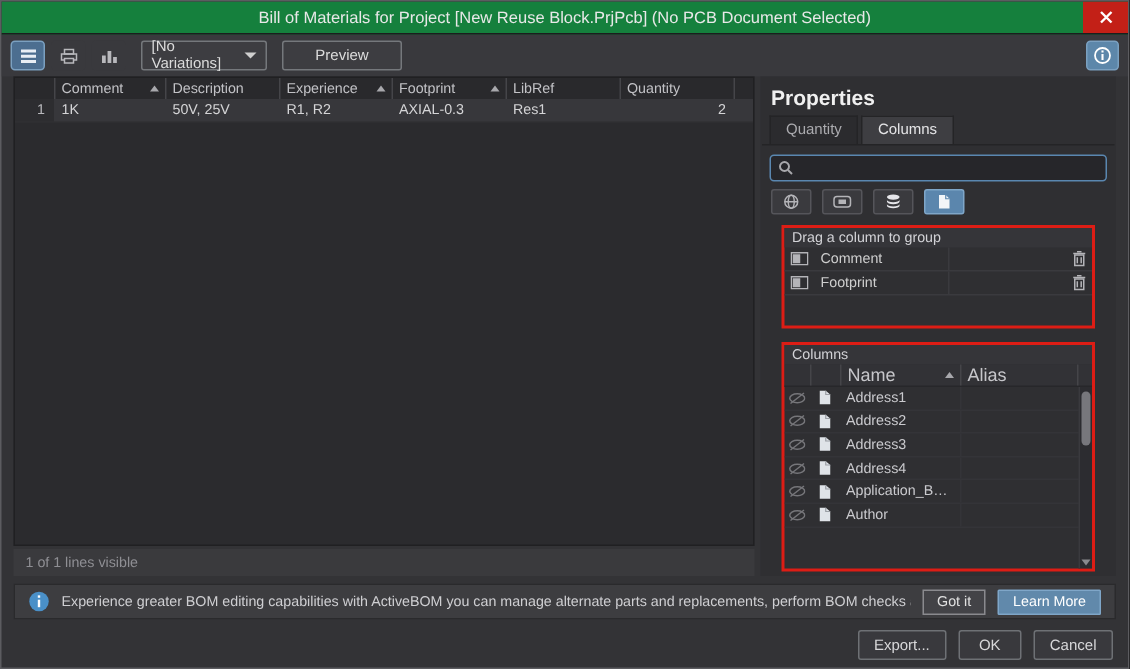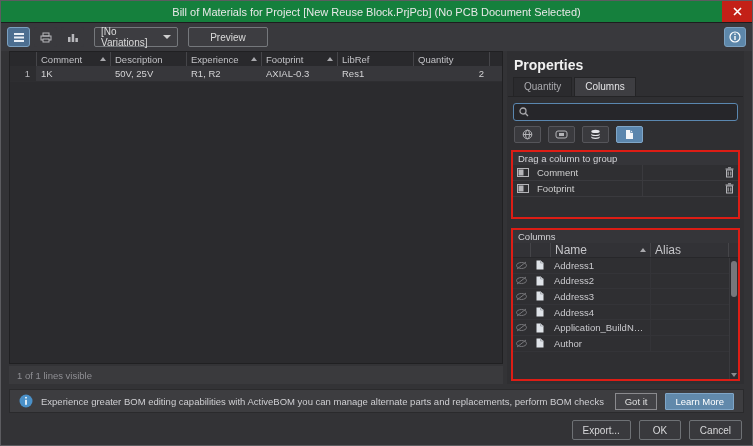--- a/index.html
+++ b/index.html
@@ -50,21 +50,21 @@
   .tabs{display:flex;gap:2px;padding:0 5px;flex:0 0 auto;border-bottom:1px solid #242426;}
   .tab{padding:3px 10px 4px 10px;font-size:10px;color:#ababaf;background:#2b2b2e;cursor:pointer;border:1px solid #242426;border-bottom:none;}
   .tab.active{background:#3e3e42;color:#e4e4e6;}
   .search{height:18px;margin:6px 5px 5px 5px;background:#26262a;border:1px solid #5a87b0;border-radius:3px;display:flex;align-items:center;padding:0 5px;gap:4px;flex:0 0 auto;}
   .search input{flex:1;background:transparent;border:none;outline:none;color:#ddd;font-size:10px;font-family:"Liberation Sans",sans-serif;}
   .sources-label{font-size:10px;color:#c8c8cc;padding:2px 6px 3px 6px;flex:0 0 auto;}
   .sources{display:flex;gap:7px;padding:0 6px 7px 6px;flex:0 0 auto;}
   .src-btn{width:27px;height:17px;background:#3a3a3e;border:1px solid #55555a;border-radius:2px;display:flex;align-items:center;justify-content:center;cursor:pointer;}
   .src-btn.selected{background:#5b86ad;border-color:#7fa6c8;}
 
-  .red-outline{border:2px solid #dd1d15;margin:0 3px;}
+  .red-outline{border:2px solid #dd1d15;margin:0 13px;}
   .group-box{flex:0 0 auto;height:69px;background:#2f2f32;display:flex;flex-direction:column;margin-bottom:9px;}
   .box-title{height:13px;display:flex;align-items:center;padding:0 5px;font-size:9.5px;color:#d2d2d6;background:#353539;flex:0 0 auto;}
   .group-row{height:16px;display:grid;grid-template-columns:20px 1fr 78px 18px;align-items:center;border-bottom:1px solid #3a3a3e;cursor:pointer;}
   .group-row .g-label{font-size:9.5px;color:#cecece;padding-left:4px;}
   .group-row .g-alias{height:100%;border-left:1px solid #3a3a3e;}
   .group-row .gr-icon,.group-row .gr-trash{display:flex;align-items:center;justify-content:center;}
   .group-empty{flex:1;}
 
   .cols-box{flex:1;background:#2f2f32;display:flex;flex-direction:column;min-height:0;margin-bottom:3px;}
   .cols-head{height:15px;flex:0 0 auto;display:grid;grid-template-columns:17px 20px 1fr 78px 10px;align-items:center;background:#323236;border-bottom:1px solid #27272a;}

